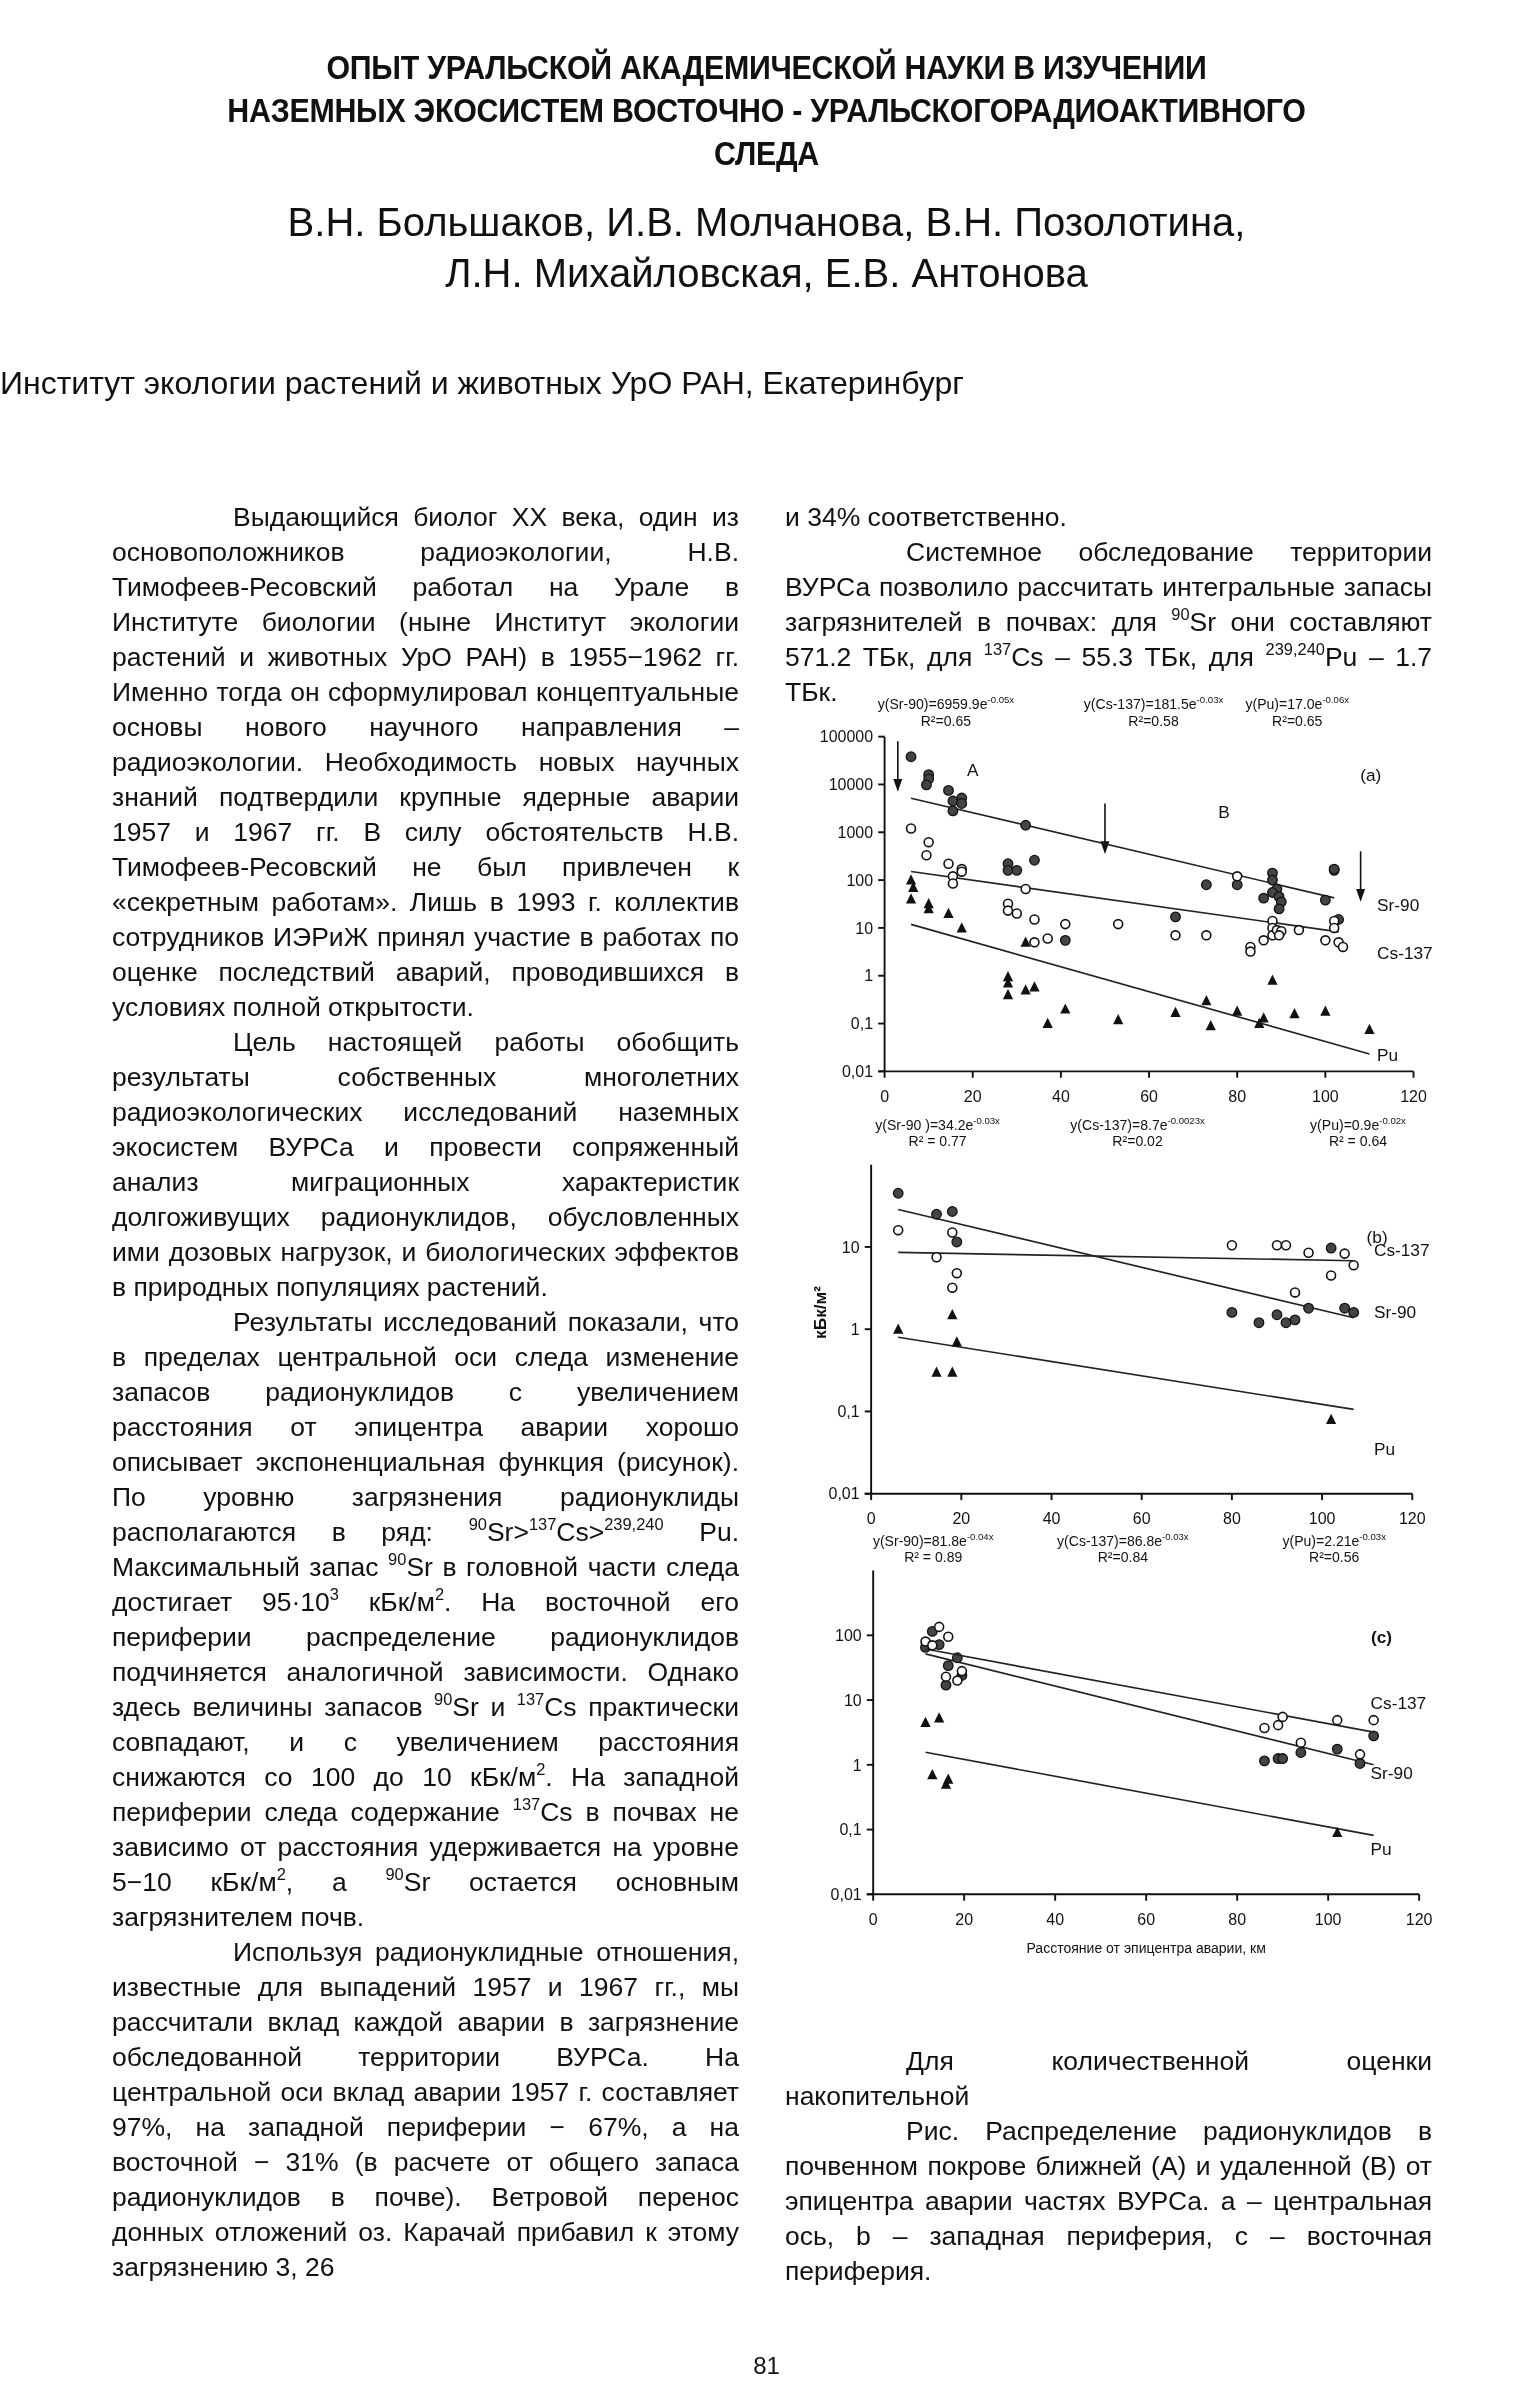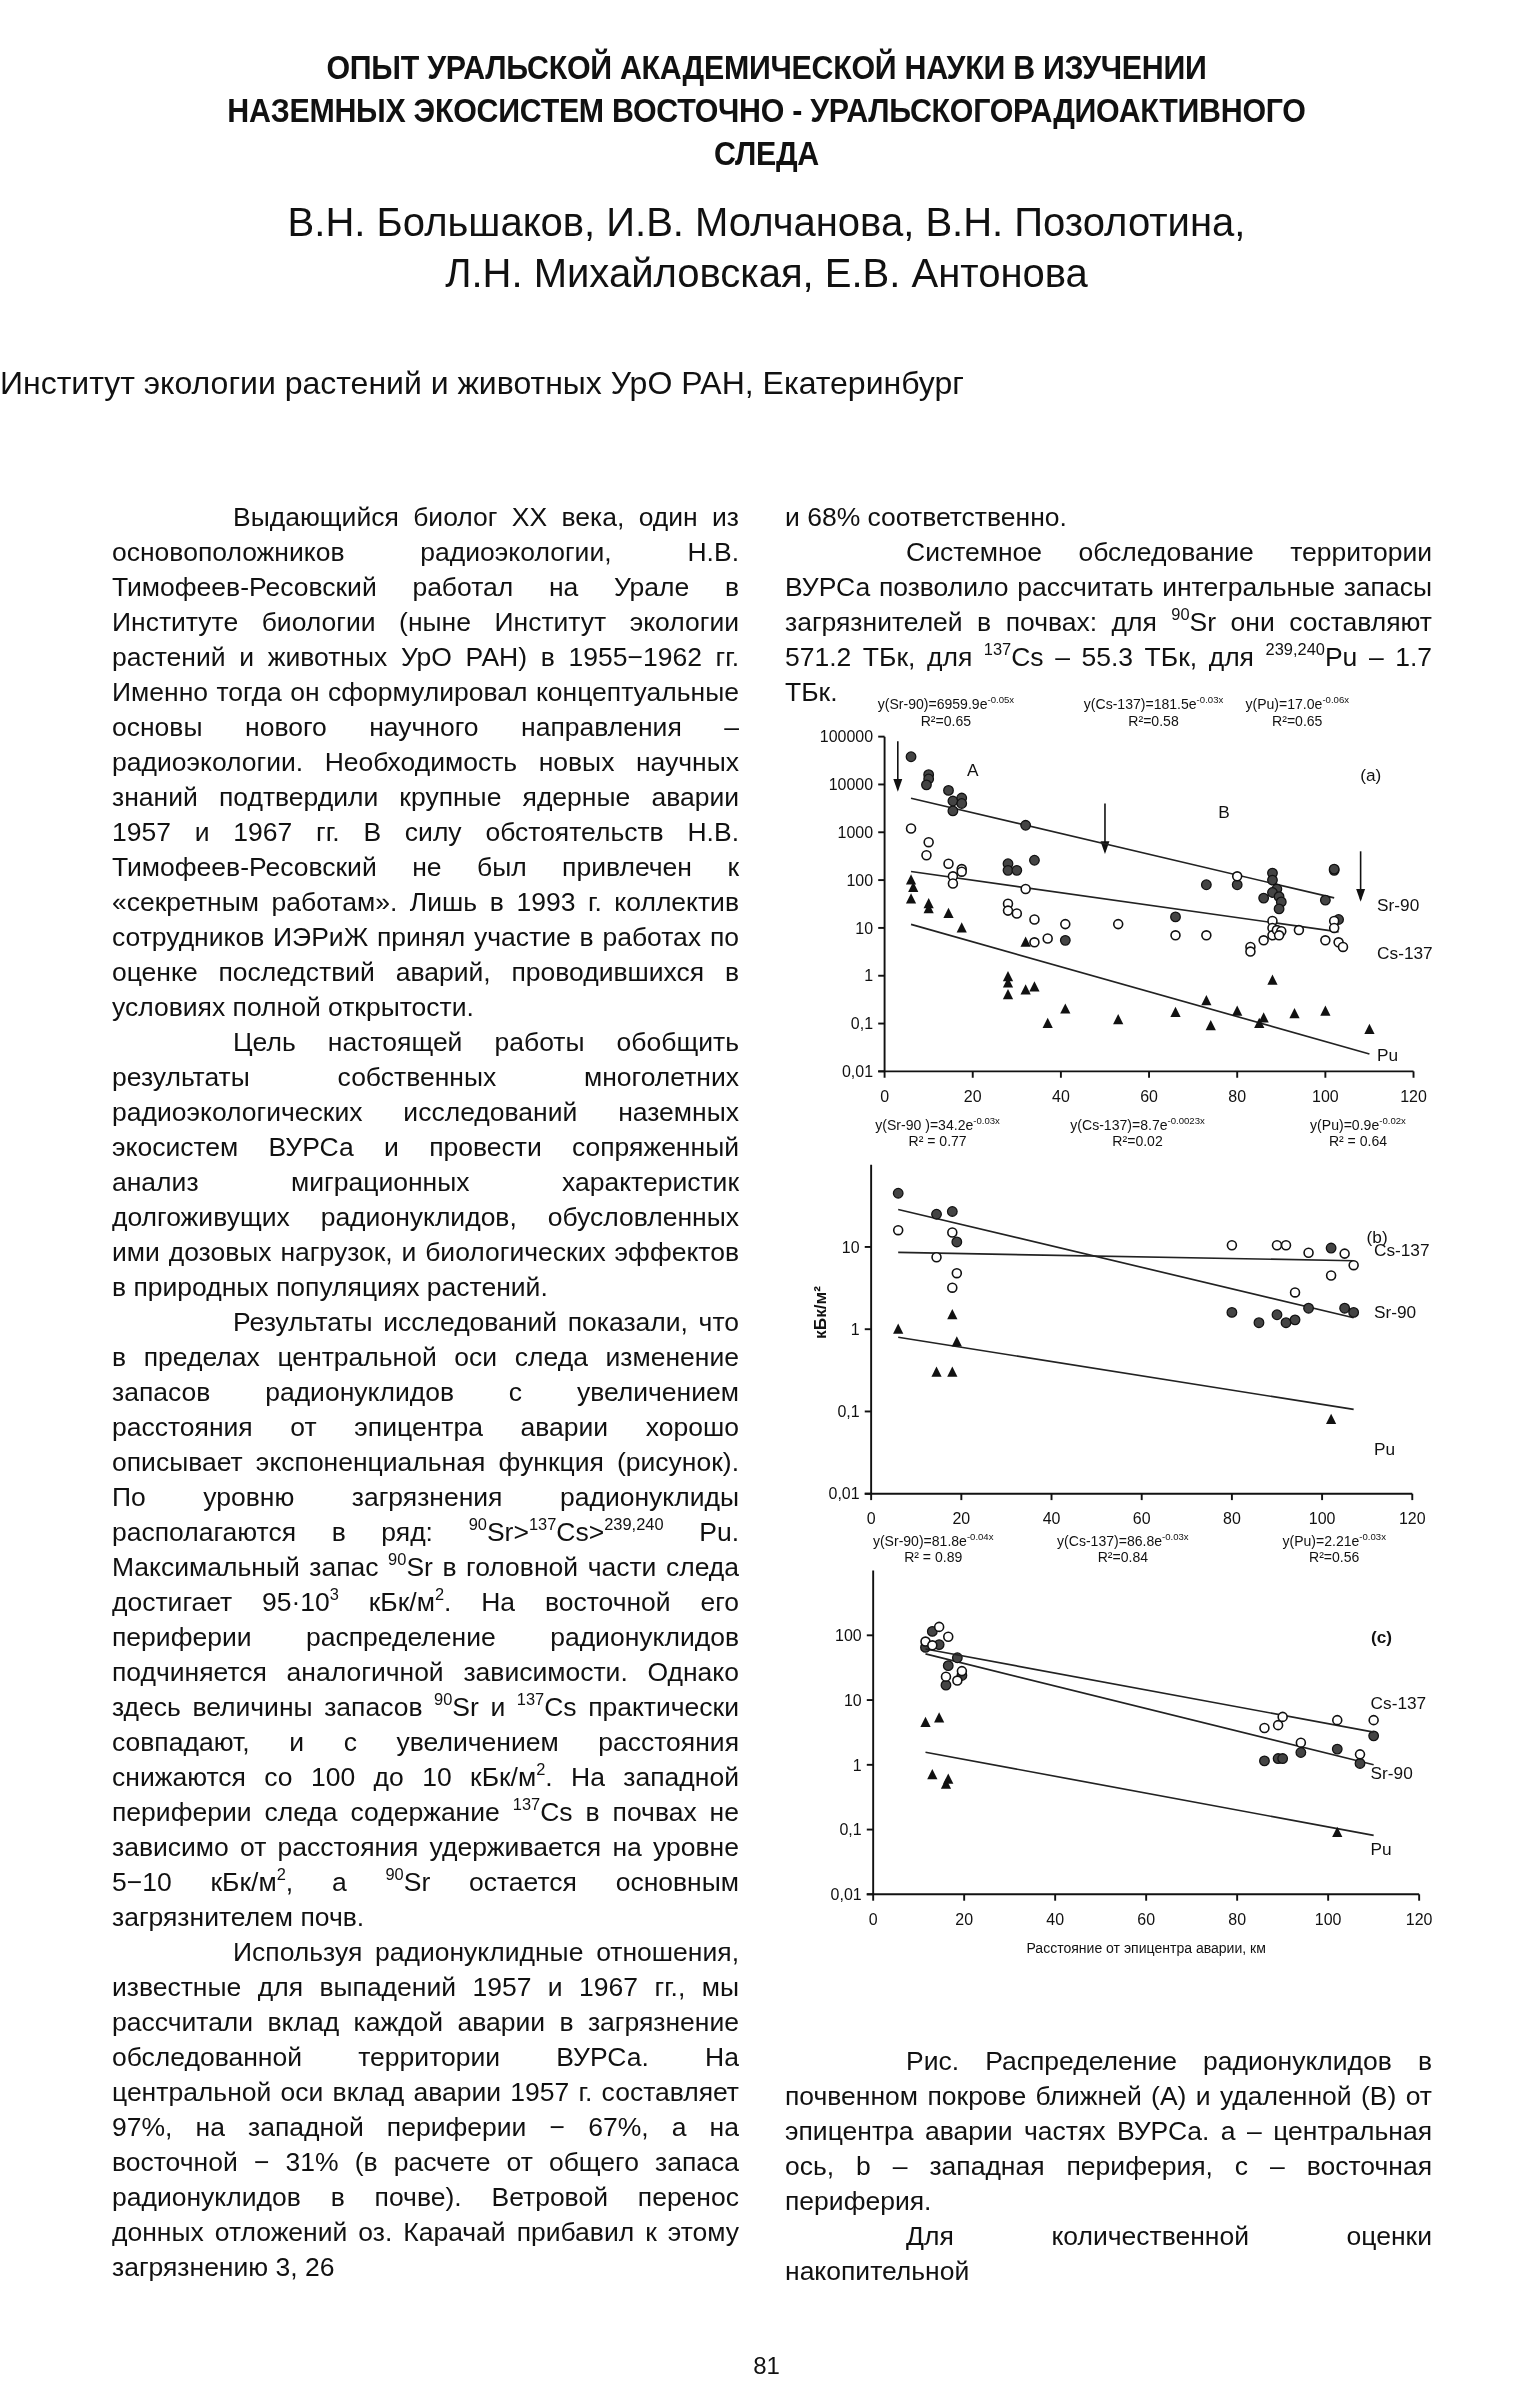--- a/index.html
+++ b/index.html
@@ -38,21 +38,21 @@
 </div>
 
 <div class="col left">
   <p>Выдающийся биолог XX века, один из основоположников радиоэкологии, Н.В. Тимофеев-Ресовский работал на Урале в Институте биологии (ныне Институт экологии растений и животных УрО РАН) в 1955−1962 гг. Именно тогда он сформулировал концептуальные основы нового научного направления – радиоэкологии. Необходимость новых научных знаний подтвердили крупные ядерные аварии 1957 и 1967 гг. В силу обстоятельств Н.В. Тимофеев-Ресовский не был привлечен к «секретным работам». Лишь в 1993 г. коллектив сотрудников ИЭРиЖ принял участие в работах по оценке последствий аварий, проводившихся в условиях полной открытости.</p>
   <p>Цель настоящей работы обобщить результаты собственных многолетних радиоэкологических исследований наземных экосистем ВУРСа и провести сопряженный анализ миграционных характеристик долгоживущих радионуклидов, обусловленных ими дозовых нагрузок, и биологических эффектов в природных популяциях растений.</p>
   <p><span>Результаты исследований показали, что в пределах центральной оси следа изменение запасов радионуклидов с увеличением расстояния от эпицентра аварии хорошо описывает экспоненциальная функция (рисунок). По уровню загрязнения радионуклиды располагаются в ряд: </span><sup>90</sup><span>Sr&gt;</span><sup>137</sup><span>Cs&gt;</span><sup>239,240</sup><span> Pu. Максимальный запас </span><sup>90</sup><span>Sr в головной части следа достигает 95·10</span><sup>3</sup><span> кБк/м</span><sup>2</sup><span>. На восточной его периферии  распределение радионуклидов подчиняется аналогичной зависимости. Однако здесь величины запасов </span><sup>90</sup><span>Sr и </span><sup>137</sup><span>Cs практически совпадают, и с увеличением расстояния снижаются со 100 до 10 кБк/м</span><sup>2</sup><span>. На западной периферии следа содержание </span><sup>137</sup><span>Cs в почвах не зависимо от расстояния удерживается на уровне 5−10 кБк/м</span><sup>2</sup><span>, а </span><sup>90</sup><span>Sr остается основным загрязнителем почв.</span></p>
   <p>Используя радионуклидные отношения, известные для выпадений 1957 и 1967 гг., мы рассчитали вклад каждой аварии в загрязнение обследованной территории ВУРСа. На центральной оси вклад аварии 1957 г. составляет 97%, на западной периферии − 67%, а на восточной − 31% (в расчете от общего запаса радионуклидов в почве). Ветровой перенос донных отложений оз. Карачай прибавил к этому загрязнению 3, 26</p>
 </div>
 
 <div class="col right-top">
-  <p class="noindent">и 68% соответственно.</p>
+  <p class="noindent">и 34% соответственно.</p>
   <p><span>Системное обследование территории ВУРСа позволило рассчитать интегральные запасы загрязнителей в почвах: для </span><sup>90</sup><span>Sr они составляют 571.2 ТБк, для </span><sup>137</sup><span>Cs – 55.3 ТБк, для </span><sup>239,240</sup><span>Pu – 1.7 ТБк.</span></p>
 </div>
 
 <svg class="chart" id="chart-a" style="top:690px" width="690" height="428" viewBox="0 0 1080 670">
     <line x1="184" y1="73" x2="184" y2="597" stroke="#111" stroke-width="3"></line>
     <line x1="174" y1="597" x2="1012" y2="597" stroke="#111" stroke-width="3"></line>
     <line x1="174" y1="597" x2="184" y2="597" stroke="#111" stroke-width="3"></line>
     <text x="166" y="606" text-anchor="end" class="tick">0,01</text>
     <line x1="174" y1="522.1428571428571" x2="184" y2="522.1428571428571" stroke="#111" stroke-width="3"></line>
     <text x="166" y="531.1428571428571" text-anchor="end" class="tick">0,1</text>
@@ -338,18 +338,18 @@
     <polygon points="239.9375,295.9642511031801 255.9375,295.9642511031801 247.9375,279.9642511031801" fill="#111"></polygon>
     <polygon points="261.3125,288.75842682248 277.3125,288.75842682248 269.3125,272.75842682248" fill="#111"></polygon>
     <polygon points="250.625,377.90705874255434 266.625,377.90705874255434 258.625,361.90705874255434" fill="#111"></polygon>
     <polygon points="272,392.7244415603277 288,392.7244415603277 280,376.7244415603277" fill="#111"></polygon>
     <polygon points="275.5625,384.6954632110985 291.5625,384.6954632110985 283.5625,368.6954632110985" fill="#111"></polygon>
     <polygon points="884.75,468.23980954285247 900.75,468.23980954285247 892.75,452.23980954285247" fill="#111"></polygon>
     <text x="945" y="496.1244415603277" text-anchor="start" class="lab">Pu</text>
   </svg>
 
 <div class="col caption">
+  <p>Для количественной оценки накопительной</p>
   <p>Рис. Распределение радионуклидов в почвенном покрове ближней (А) и удаленной (В) от эпицентра аварии частях ВУРСа. а – центральная ось, b – западная периферия, c – восточная периферия.</p>
-  <p>Для количественной оценки накопительной</p>
 </div>
 
 <div class="pagenum">81</div>
 
 
 </body></html>

